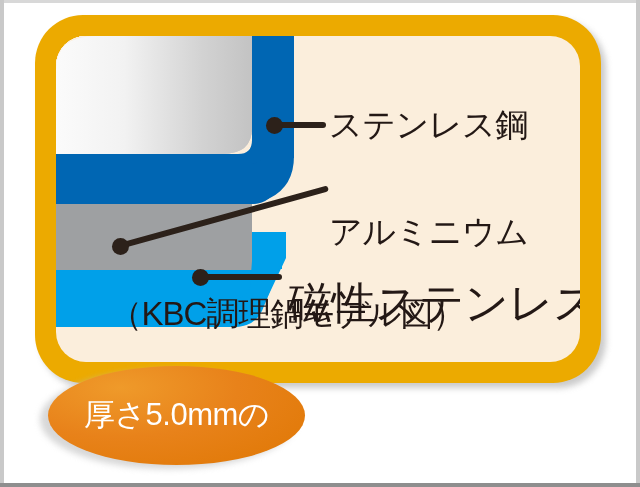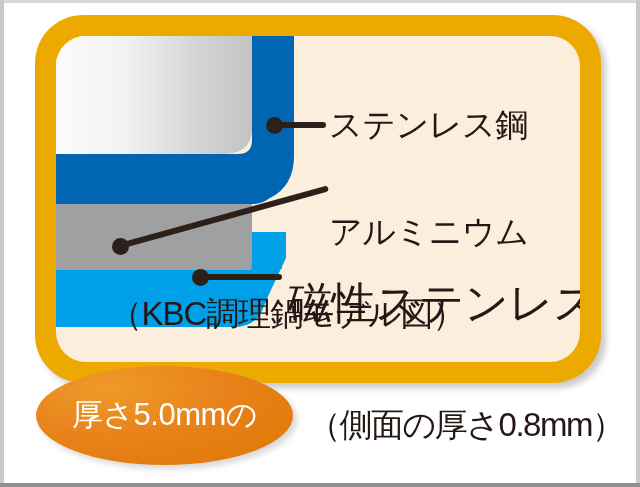--- a/index.html
+++ b/index.html
@@ -124,21 +124,21 @@
     top: 370px;
     width: 257px;
     height: 99px;
     border-radius: 50%;
     background: #bdbdbd;
     filter: blur(3px);
     opacity: .6;
   }
   .badge {
     position: absolute;
-    left: 36px;
+    left: 48px;
     top: 366px;
     width: 257px;
     height: 99px;
     border-radius: 50%;
     background: radial-gradient(ellipse at 28% 22%, #ef9a2a 0%, #e8821a 45%, #df7703 100%);
     display: flex;
     flex-direction: column;
     align-items: center;
     justify-content: center;
     z-index: 9;
@@ -231,15 +231,14 @@
     <div class="label label-magnetic">磁性ステンレス鋼</div>
   </div>
 
   <div class="caption">（KBC調理鍋モデル図）</div>
 
   <div class="badge-shadow"></div>
   <div class="badge">
     <div class="badge-line">厚さ5.0mmの</div>
   </div>
 
-  <div class="side-note">（側面の厚さ0.8mm）</div>
 
 </div>
 
 </body></html>

